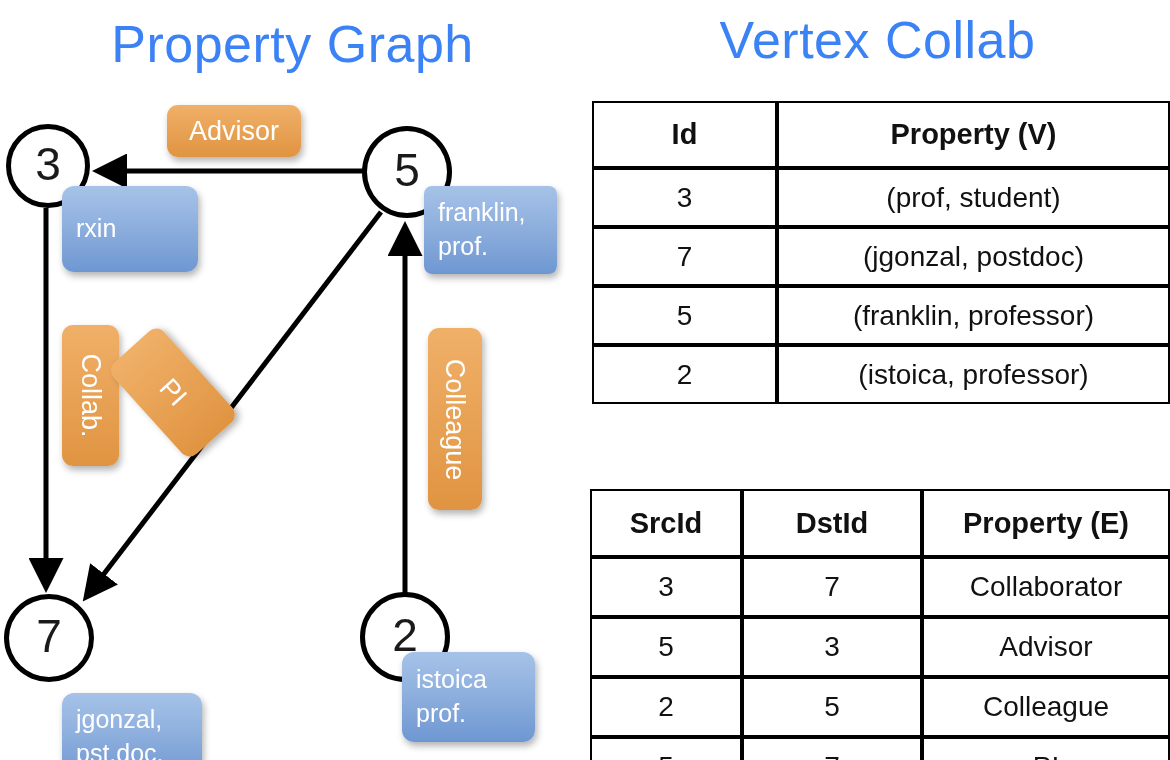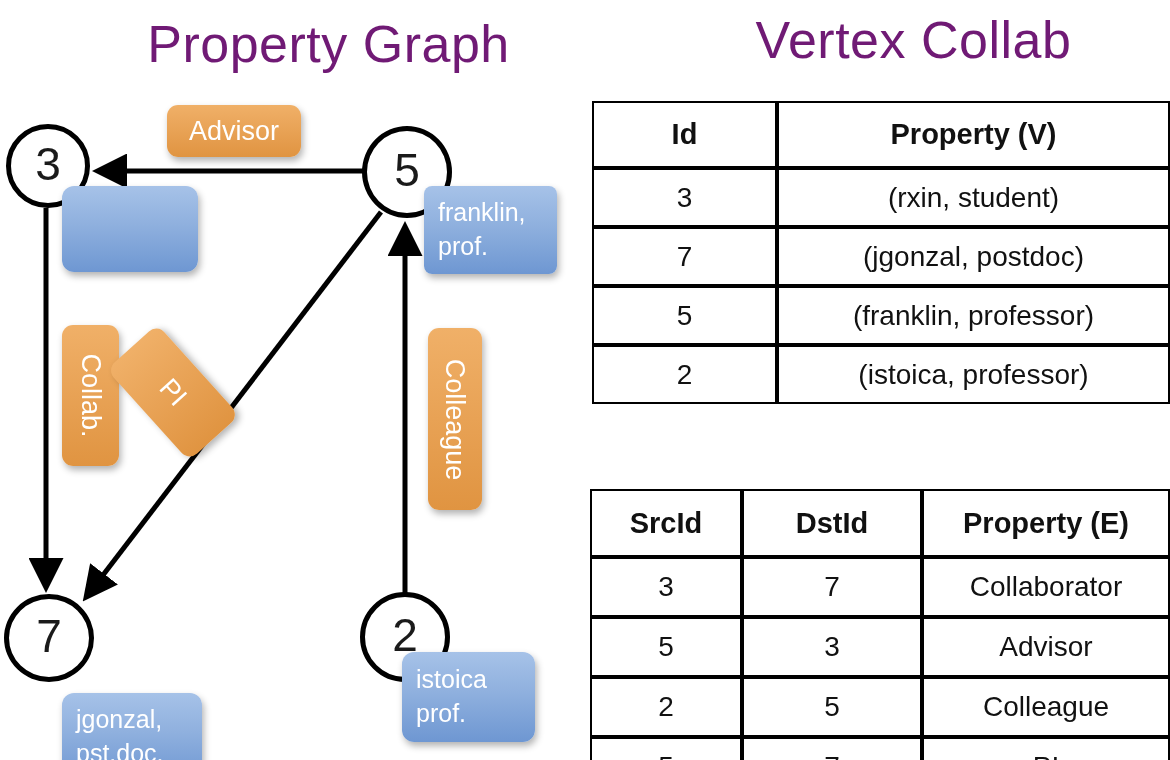--- a/index.html
+++ b/index.html
@@ -22,24 +22,23 @@
     height: 760px;
   }
 
   
   .title {
     position: absolute;
     font-family: "Liberation Sans", sans-serif;
     font-weight: 300;
     font-size: 52px;
     letter-spacing: 0.5px;
-    color: #701a75;
+    color: #3b82f6;
     white-space: nowrap;
     text-align: center;
-    padding-left: 36px;
   }
   #title-property-graph { left: 0;   top: 14px;  width: 585px; }
   #title-vertex-table   { left: 585px; top: 10px; width: 585px; }
   #title-edge-table     { left: 585px; top: 398px; width: 585px; }
 
   
   #graph-canvas {
     position: absolute;
     left: 0; top: 0;
     width: 585px;
@@ -201,20 +200,21 @@
       <span>5</span>
     </div>
     <div class="vertex" id="vertex-7">
       <span>7</span>
     </div>
     <div class="vertex" id="vertex-2">
       <span>2</span>
     </div>
 
     <div class="prop-box" id="prop-rxin">
+      <div>rxin</div>
     </div>
     <div class="prop-box" id="prop-franklin">
       <div>franklin,</div>
       <div>prof.</div>
     </div>
     <div class="prop-box" id="prop-jgonzal">
       <div>jgonzal,</div>
       <div>pst.doc.</div>
     </div>
     <div class="prop-box" id="prop-istoica">
@@ -230,21 +230,21 @@
       </colgroup>
     <thead>
       <tr>
         <th>Id</th>
         <th class="cell-v">Property (V)</th>
       </tr>
     </thead>
     <tbody>
       <tr>
         <td>3</td>
-        <td class="cell-v">(rxin, student)</td>
+        <td class="cell-v">(prof, student)</td>
       </tr>
       <tr>
         <td>7</td>
         <td class="cell-v">(jgonzal, postdoc)</td>
       </tr>
       <tr>
         <td>5</td>
         <td class="cell-v">(franklin, professor)</td>
       </tr>
       <tr>

